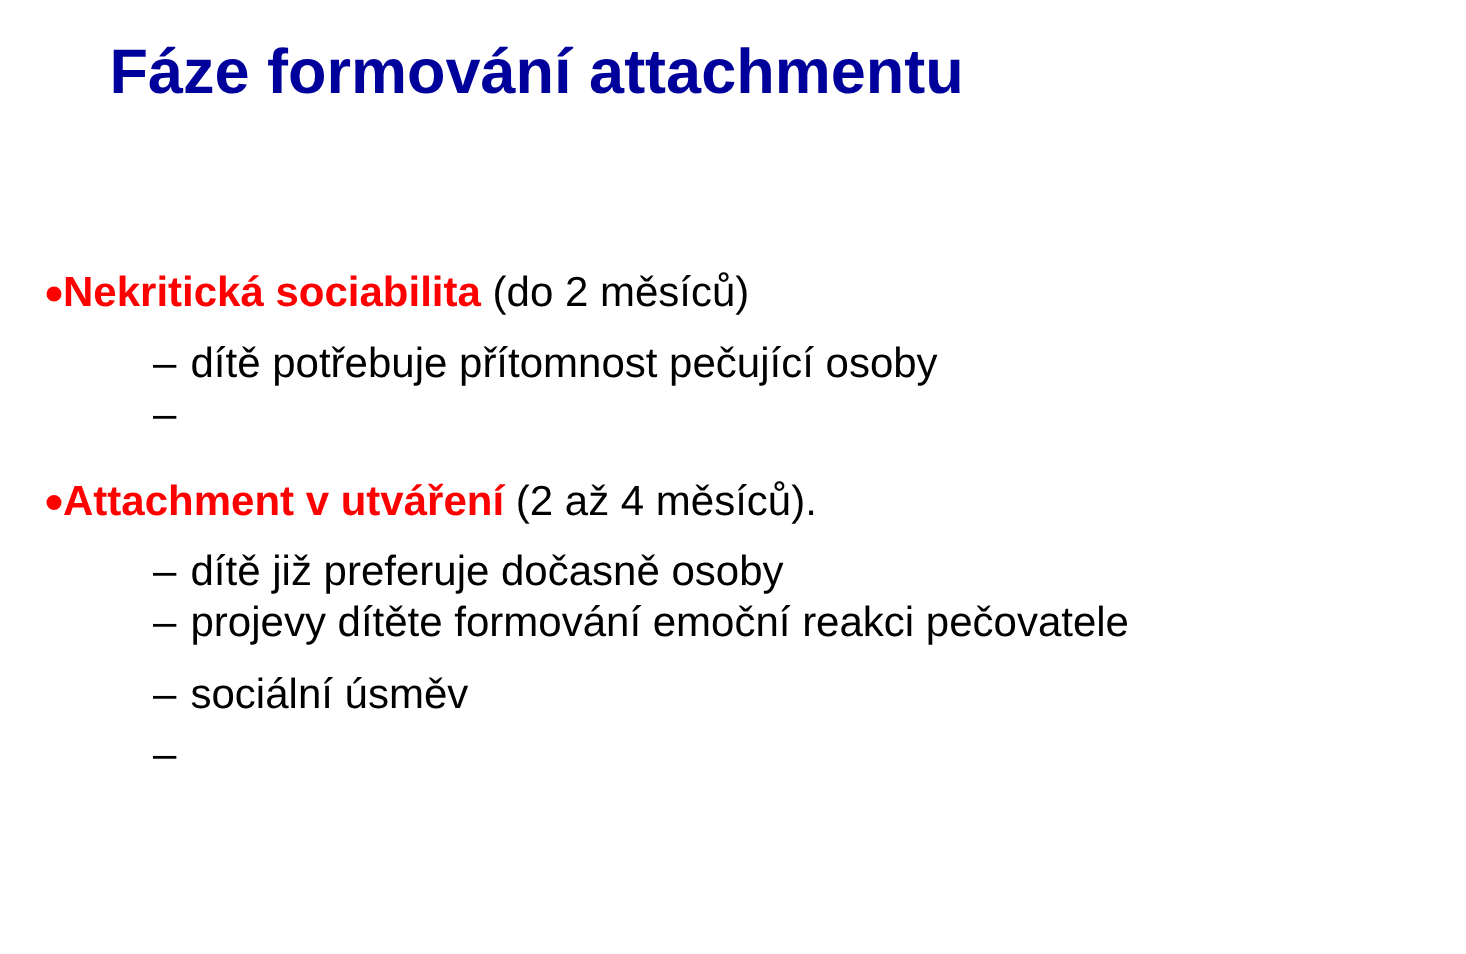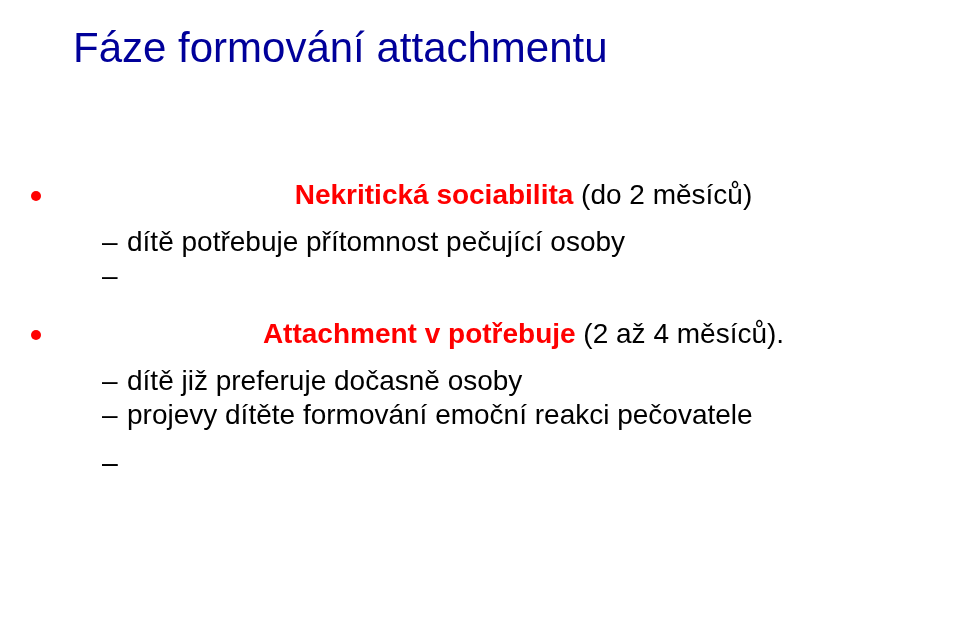--- a/index.html
+++ b/index.html
@@ -10,28 +10,28 @@
   }
   html,body{margin:0;padding:0;}
   body{
     width:977px;height:636px;background:var(--bg);
     font-family:"Liberation Sans","DejaVu Sans",sans-serif;
     color:var(--body);
   }
   .slide{position:relative;width:977px;height:636px;overflow:hidden;background:var(--bg);}
   .title{
     position:absolute;left:73px;top:24px;margin:0;
-    font-size:42px;line-height:48px;font-weight:400;color:var(--title-color);
+    font-size:42px;line-height:48px;font-weight:700;color:var(--title-color);
     white-space:nowrap;
   }
   .content{position:absolute;left:0;top:177px;width:977px;}
   .block + .block{margin-top:58px;}
   .bullet-line{
-    position:relative;padding-left:70px;
-    font-size:28px;line-height:36px;text-align:center;
+    position:relative;padding-left:42px;
+    font-size:28px;line-height:36px;
   }
   .dot{
     position:absolute;left:31px;top:14px;
     width:10px;height:10px;border-radius:50%;
     background:var(--accent);
   }
   .label{color:var(--accent);font-weight:700;}
   .suffix{color:var(--body);}
   .sub-list{margin-top:12px;}
   .sub-item{
@@ -64,33 +64,34 @@
         </div>
         <div class="sub-item">
           <span class="dash">–</span>
         </div>
       </div>
     </section>
 
     <section class="block">
       <div class="bullet-line">
         <span class="dot"></span>
-        <span class="label">Attachment v potřebuje</span><span class="suffix"> (2 až 4 měsíců).</span>
+        <span class="label">Attachment v utváření</span><span class="suffix"> (2 až 4 měsíců).</span>
       </div>
       <div class="sub-list">
         <div class="sub-item">
           <span class="dash">–</span>
           <span>dítě již preferuje dočasně osoby</span>
         </div>
         <div class="sub-item">
           <span class="dash">–</span>
           <span>projevy dítěte formování emoční reakci pečovatele</span>
         </div>
         <div class="sub-item gap-lg">
           <span class="dash">–</span>
+          <span>sociální úsměv</span>
         </div>
         <div class="sub-item gap-sm">
           <span class="dash">–</span>
         </div>
       </div>
     </section>
 
   </div>
 </div>
 

